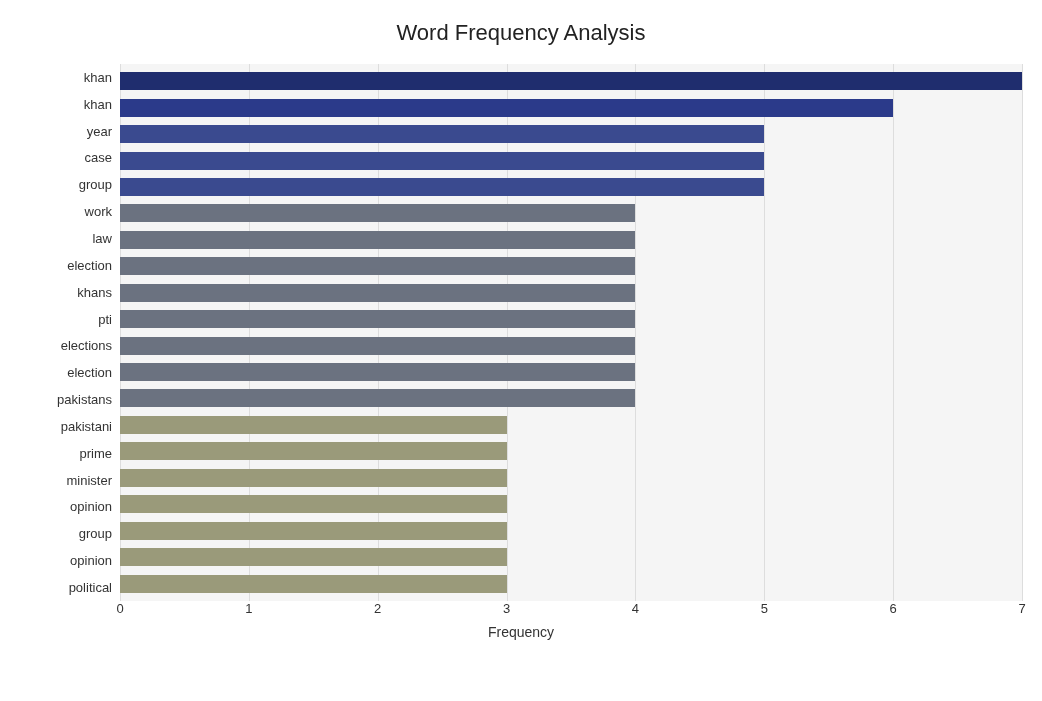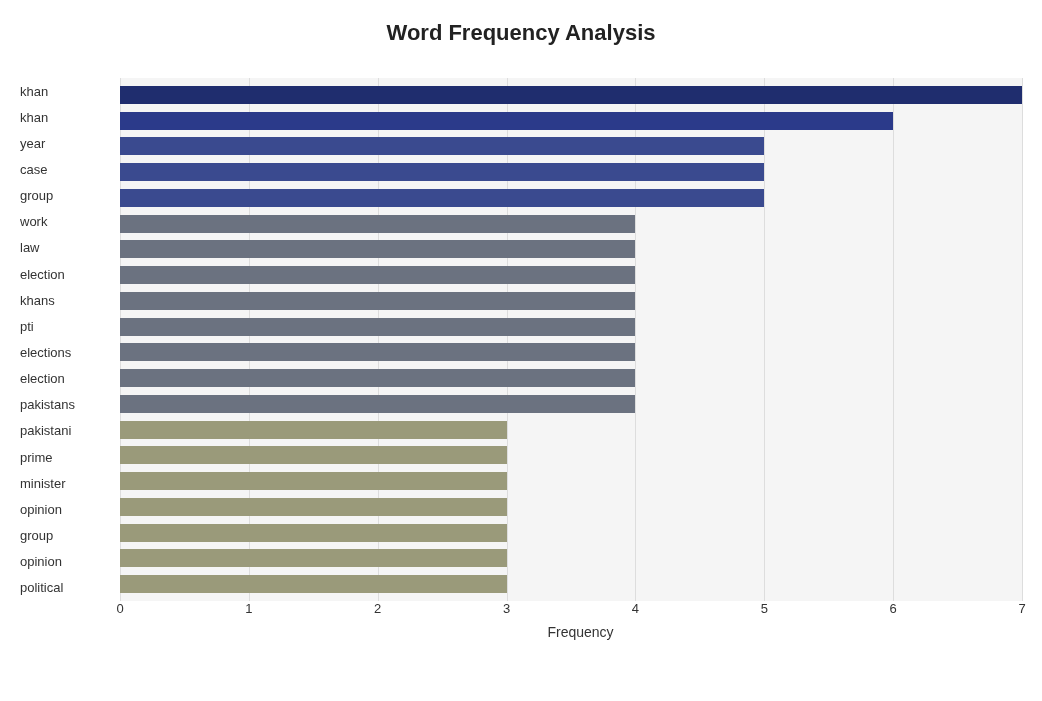--- a/index.html
+++ b/index.html
@@ -14,34 +14,35 @@
       width: 1042px;
       height: 701px;
       background: #fff;
       display: flex;
       flex-direction: column;
       align-items: center;
       padding: 20px 20px 60px 20px;
     }
     .chart-title {
       font-size: 22px;
-      font-weight: bold;
+      font-weight: normal;
       color: #222;
-      margin-bottom: 32px;
+      margin-bottom: 18px;
     }
     .chart-area {
       display: flex;
       flex-direction: row;
       width: 100%;
       flex: 1;
     }
     .y-axis-labels {
       display: flex;
       flex-direction: column;
       justify-content: space-around;
+      align-items: flex-end;
       padding-right: 8px;
       width: 100px;
       flex-shrink: 0;
     }
     .y-label {
       font-size: 13px;
       color: #333;
       line-height: 1;
     }
     .plot-area {
@@ -215,21 +216,21 @@
             <span class="x-tick-label" style="left: 0%;">0</span>
             <span class="x-tick-label" style="left: 14.2857%;">1</span>
             <span class="x-tick-label" style="left: 28.5714%;">2</span>
             <span class="x-tick-label" style="left: 42.8571%;">3</span>
             <span class="x-tick-label" style="left: 57.1429%;">4</span>
             <span class="x-tick-label" style="left: 71.4286%;">5</span>
             <span class="x-tick-label" style="left: 85.7143%;">6</span>
             <span class="x-tick-label" style="left: 100%;">7</span>
           </div>
       </div>
-      <div style="display:flex; width:100%;gap:19px;">
+      <div style="display:flex; flex-direction:column; width:100%;">
         <div style="width:100px; flex-shrink:0;"></div>
         <div style="flex:1; text-align:center;">
           <span class="x-axis-title">Frequency</span>
         </div>
       </div>
     </div>
   </div>
 </div>
 
 </body></html>

